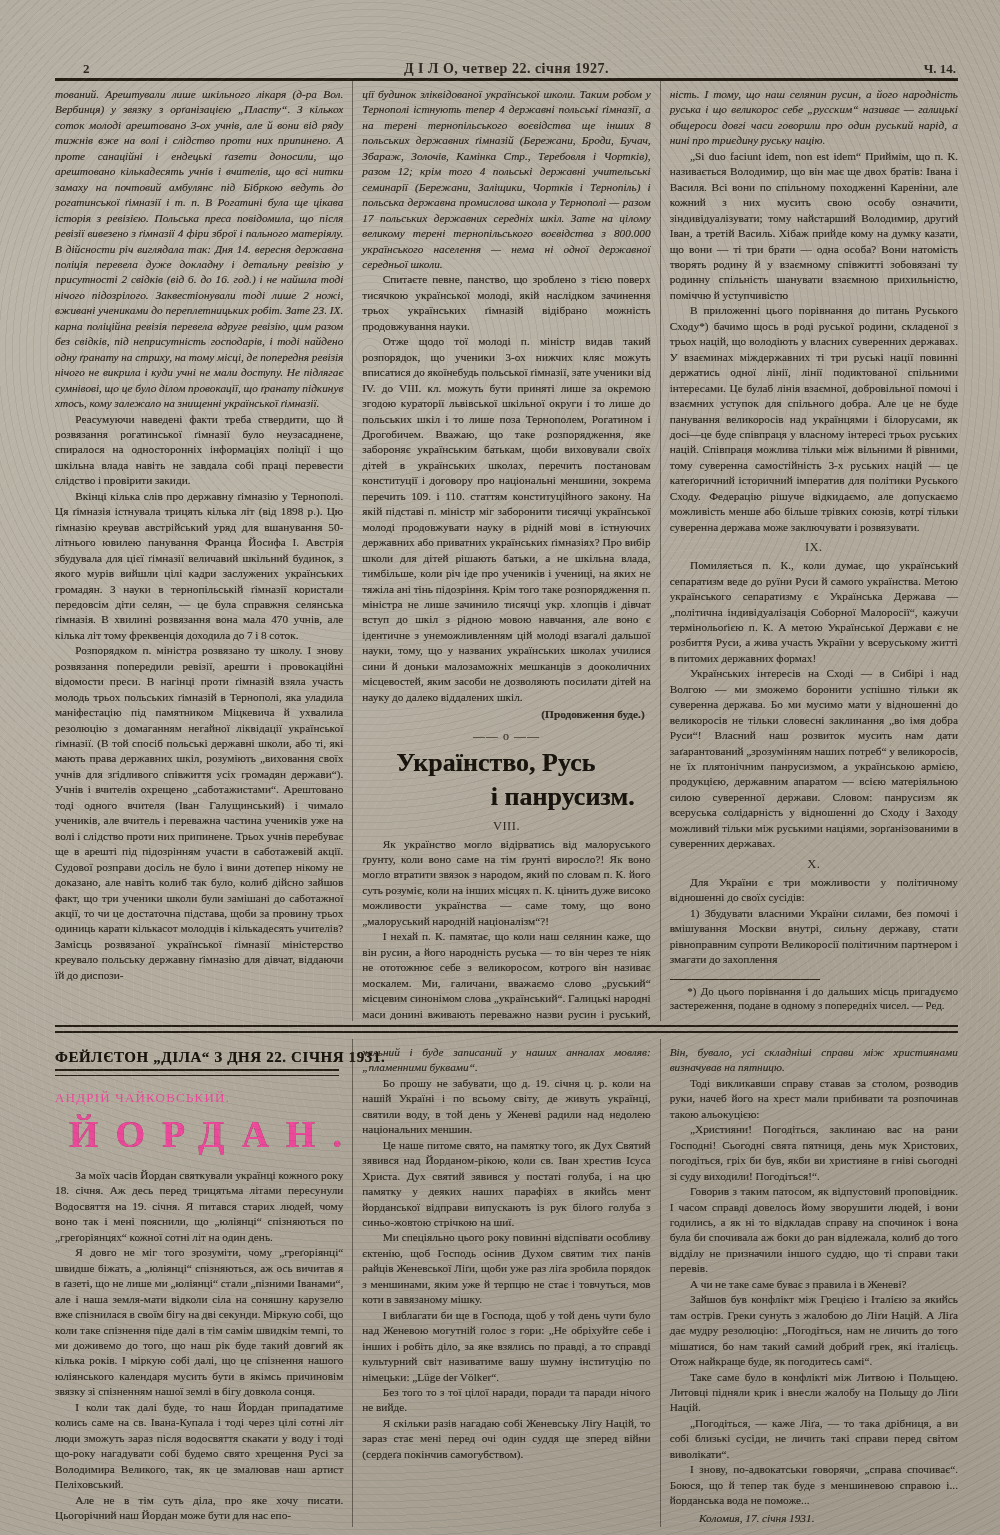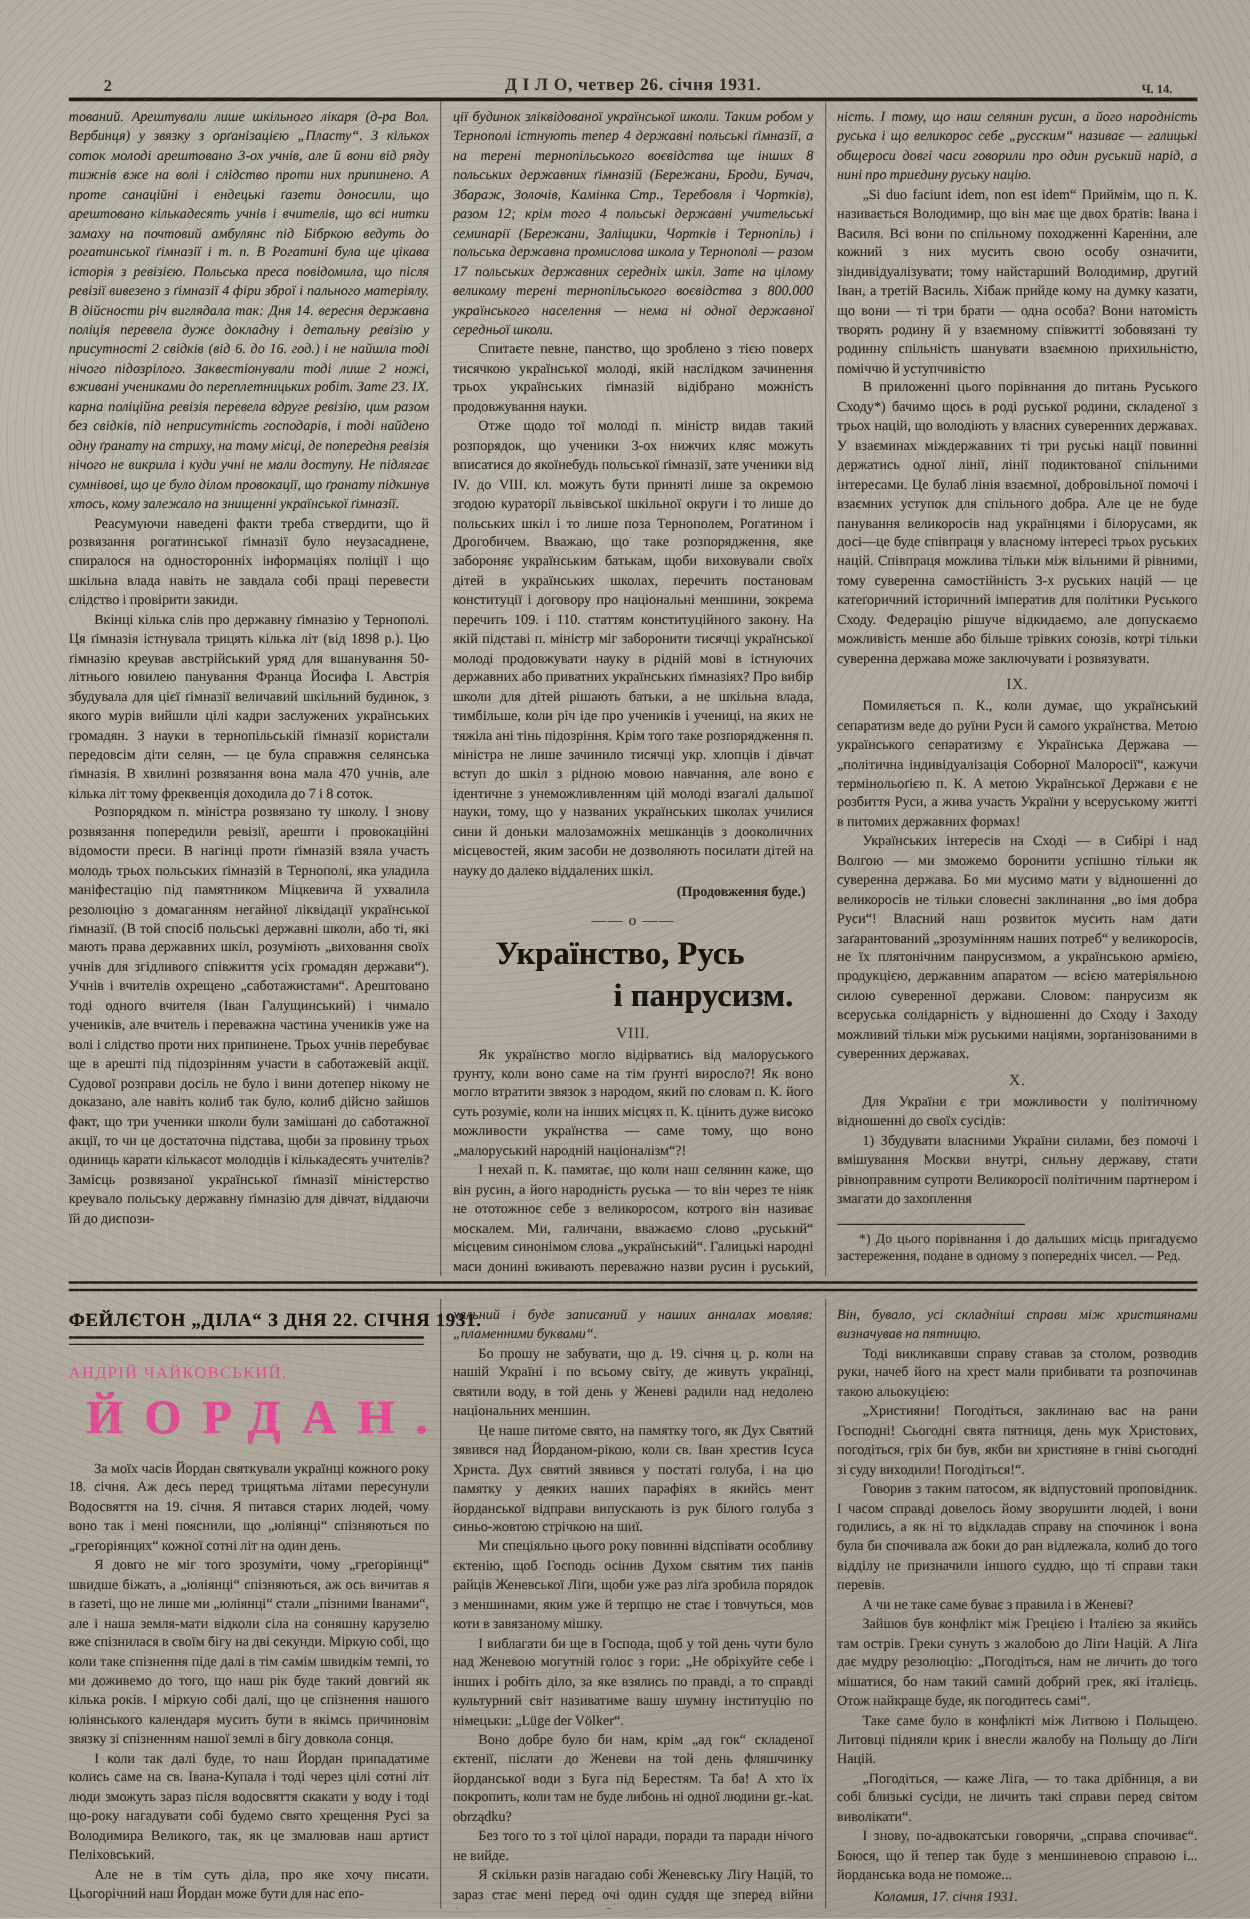--- a/index.html
+++ b/index.html
@@ -20,21 +20,21 @@
   .page{position:relative;padding:0 42px 0 55px;}
 
   
   .hdr{
     position:relative;height:78px;
     border-bottom:3px solid #251f15;
   }
   .hdr .pgnum{position:absolute;left:28px;bottom:1px;font-size:13px;font-weight:700;}
   .hdr .masthead{position:absolute;left:0;right:0;bottom:1px;text-align:center;
     font-size:14px;font-weight:700;letter-spacing:.5px;}
-  .hdr .issue{position:absolute;right:20px;bottom:1px;font-size:10px;font-weight:700;}
+  .hdr .issue{position:absolute;right:2px;bottom:1px;font-size:13px;font-weight:700;}
 
   
   .cols{display:flex;align-items:stretch;}
   .col{flex:1 1 0;padding:6px 9px 0 9px;min-width:0;}
   .col:first-child{padding-left:0;}
   .col:last-child{padding-right:0;}
   .col + .col{border-left:1px solid rgba(42,36,26,.55);}
   .top-cols{height:940px;overflow:hidden;}
   .feuilleton{height:488px;overflow:hidden;}
 
@@ -71,21 +71,21 @@
   }
   .dateline{font-style:italic;text-indent:2.6em;margin-top:2px;}
 </style>
 </head>
 <body>
 
 <div class="page">
 
   <div class="hdr">
     <span class="pgnum">2</span>
-    <span class="masthead">Д І Л О,  четвер 26. січня 1931.</span>
+    <span class="masthead">Д І Л О,  четвер 22. січня 1927.</span>
     <span class="issue">Ч. 14.</span>
   </div>
 
   <main class="cols top-cols">
 
     <section class="col">
       <div class="cont-first">
           <p>тований. Арештували лише шкільного лікаря (д-ра Вол. Вербинця) у звязку з орґанізацією „Пласту“. З кількох соток молоді арештовано 3-ох учнів, але й вони від ряду тижнів вже на волі і слідство проти них припинено. А проте санаційні і ендецькі ґазети доносили, що арештовано кількадесять учнів і вчителів, що всі нитки замаху на почтовий амбулянс під Бібркою ведуть до рогатинської ґімназії і т. п. В Рогатині була ще цікава історія з ревізією. Польська преса повідомила, що після ревізії вивезено з ґімназії 4 фіри зброї і пального матеріялу. В дійсности річ виглядала так: Дня 14. вересня державна поліція перевела дуже докладну і детальну ревізію у присутності 2 свідків (від 6. до 16. год.) і не найшла тоді нічого підозрілого. Заквестіонували тоді лише 2 ножі, вживані учениками до переплетницьких робіт. Зате 23. ІХ. карна поліційна ревізія перевела вдруге ревізію, цим разом без свідків, під неприсутність господарів, і тоді найдено одну ґранату на стриху, на тому місці, де попередня ревізія нічого не викрила і куди учні не мали доступу. Не підлягає сумнівові, що це було ділом провокації, що ґранату підкинув хтось, кому залежало на знищенні української ґімназії.</p>
           <p>Реасумуючи наведені факти треба ствердити, що й розвязання рогатинської ґімназії було неузасаднене, спиралося на односторонніх інформаціях поліції і що шкільна влада навіть не завдала собі праці перевести слідство і провірити закиди.</p>
           <p>Вкінці кілька слів про державну ґімназію у Тернополі. Ця ґімназія істнувала трицять кілька літ (від 1898 р.). Цю ґімназію креував австрійський уряд для вшанування 50-літнього ювилею панування Франца Йосифа І. Австрія збудувала для цієї ґімназії величавий шкільний будинок, з якого мурів вийшли цілі кадри заслужених українських громадян. З науки в тернопільській ґімназії користали передовсім діти селян, — це була справжня селянська ґімназія. В хвилині розвязання вона мала 470 учнів, але кілька літ тому фреквенція доходила до 7 і 8 соток.</p>
@@ -151,21 +151,20 @@
         </div>
     </div>
 
     <div class="col">
       <div class="cont-first">
           <p>хальний і буде записаний у наших анналах мовляв: „пламенними буквами“.</p>
           <p>Бо прошу не забувати, що д. 19. січня ц. р. коли на нашій Україні і по всьому світу, де живуть українці, святили воду, в той день у Женеві радили над недолею національних меншин.</p>
           <p>Це наше питоме свято, на памятку того, як Дух Святий зявився над Йорданом-рікою, коли св. Іван хрестив Ісуса Христа. Дух святий зявився у постаті голуба, і на цю памятку у деяких наших парафіях в якийсь мент йорданської відправи випускають із рук білого голуба з синьо-жовтою стрічкою на шиї.</p>
           <p>Ми спеціяльно цього року повинні відспівати особливу єктенію, щоб Господь осінив Духом святим тих панів райців Женевської Ліґи, щоби уже раз ліґа зробила порядок з меншинами, яким уже й терпцю не стає і товчуться, мов коти в завязаному мішку.</p>
           <p>І виблагати би ще в Господа, щоб у той день чути було над Женевою могутній голос з гори: „Не обріхуйте себе і інших і робіть діло, за яке взялись по правді, а то справді культурний світ називатиме вашу шумну інституцію по німецьки: „Lüge der Völker“.</p>
-          <p>Воно добре було би нам, крім „ад гок“ складеної єктенії, післати до Женеви на той день фляшчинку йорданської води з Буга під Берестям. Та ба! А хто їх покропить, коли там не буде либонь ні одної людини gr.-kat. obrządku?</p>
           <p>Без того то з тої цілої наради, поради та паради нічого не вийде.</p>
           <p>Я скільки разів нагадаю собі Женевську Ліґу Націй, то зараз стає мені перед очі один суддя ще зперед війни (сердеґа покінчив самогубством).</p>
         </div>
     </div>
 
     <div class="col">
       <div class="cont-first">
           <p>Він, бувало, усі складніші справи між християнами визначував на пятницю.</p>
           <p>Тоді викликавши справу ставав за столом, розводив руки, начеб його на хрест мали прибивати та розпочинав такою альокуцією:</p>
           <p>„Християни! Погодіться, заклинаю вас на рани Господні! Сьогодні свята пятниця, день мук Христових, погодіться, гріх би був, якби ви християне в гніві сьогодні зі суду виходили! Погодіться!“.</p>

